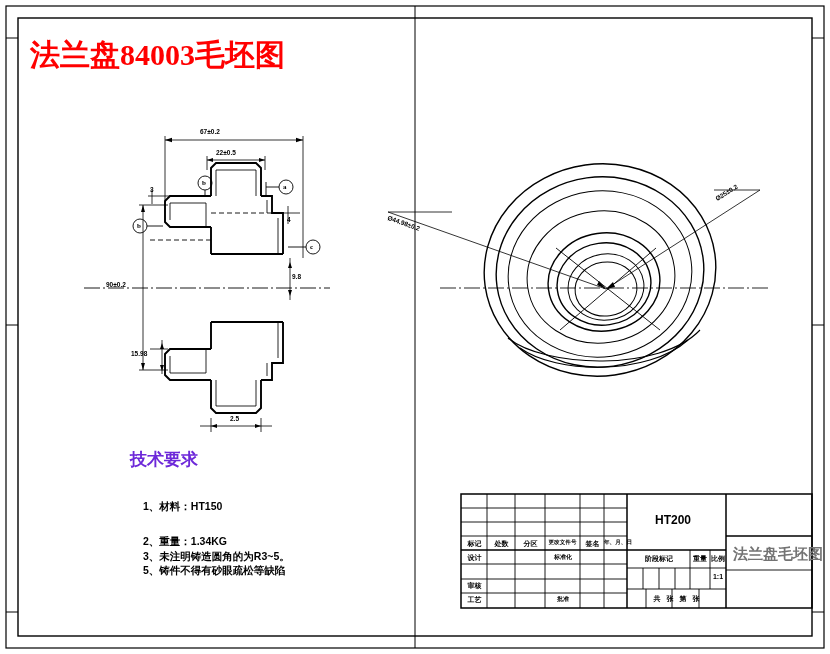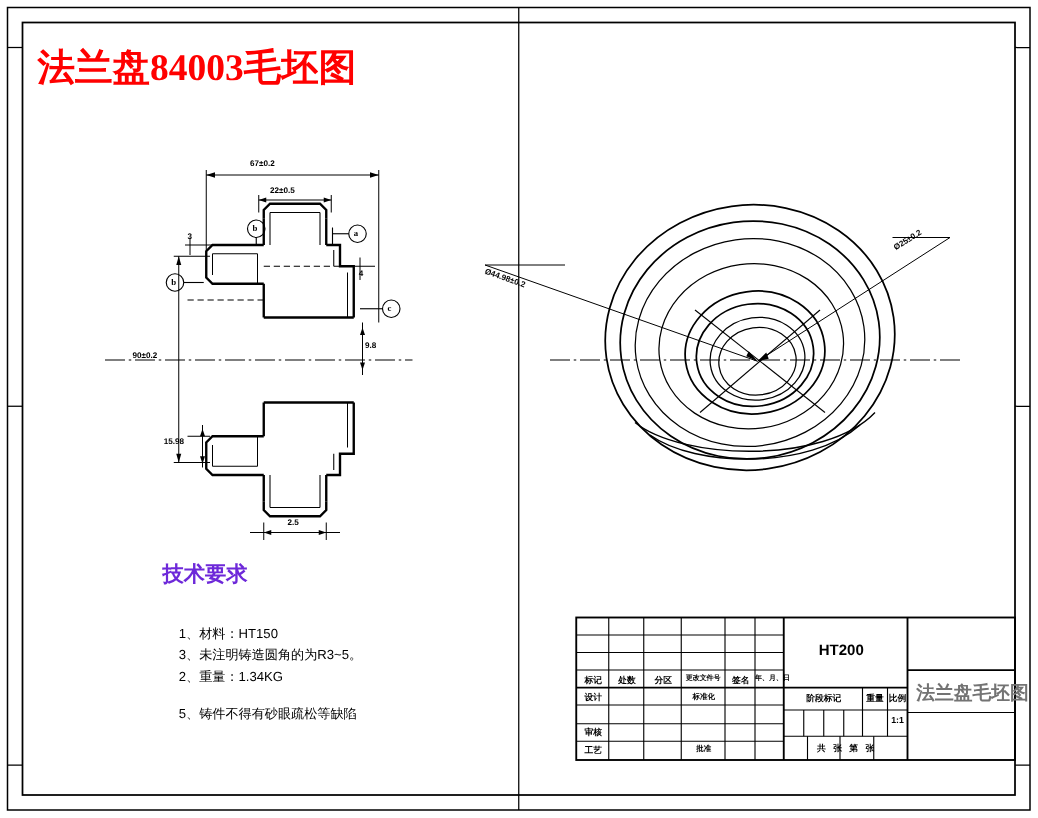--- a/index.html
+++ b/index.html
@@ -16,23 +16,23 @@
   }
 
   .tech-head{
     position:absolute; left:130px; top:448px;
     font-family:"Liberation Sans",sans-serif;
     font-size:17px; font-weight:700; color:#6d28d9; white-space:nowrap;
   }
   .tech-item{
     position:absolute; left:143px;
     font-family:"Liberation Sans",sans-serif;
-    font-size:10.5px; font-weight:400; color:#000; white-space:nowrap;
-  }
-  .ti1{top:500px;} .ti2{top:535px;} .ti3{top:517px;} .ti4{top:564px;}
+    font-size:10.5px; font-weight:700; color:#000; white-space:nowrap;
+  }
+  .ti1{top:500px;} .ti2{top:535px;} .ti3{top:550px;} .ti4{top:564px;}
 
   .dimtxt{
     position:absolute;
     font-family:"Liberation Sans",sans-serif;
     font-size:6.5px; font-weight:700; color:#000; white-space:nowrap;
   }
   .balloon{
     position:absolute; font-family:"Liberation Serif",serif;
     font-size:7px; font-weight:700; color:#000;
   }

